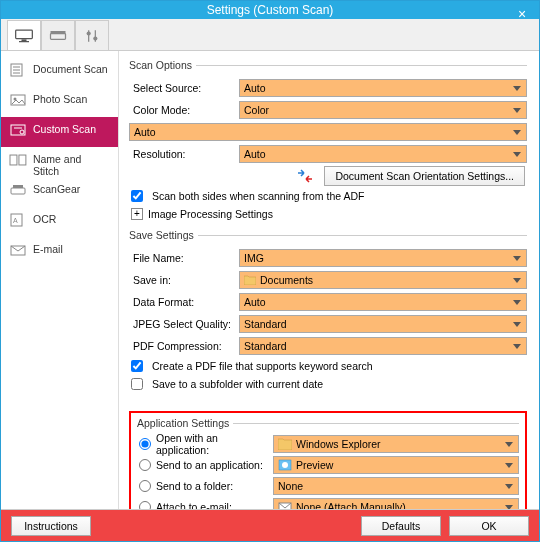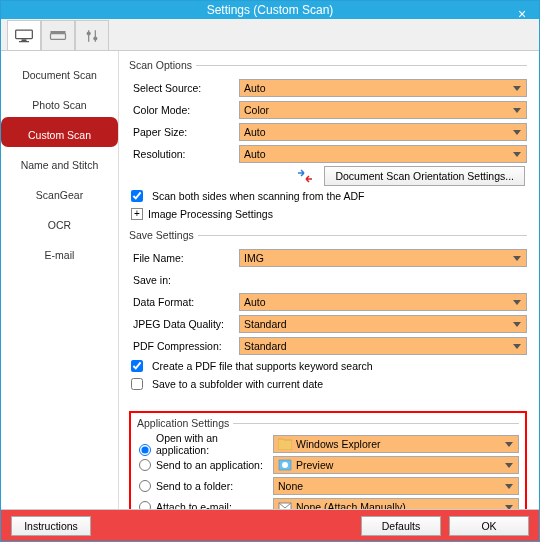--- a/index.html
+++ b/index.html
@@ -6,40 +6,40 @@
 body { font-family: "Segoe UI", Tahoma, sans-serif; font-size: 10.5px; background: #fff; width: 540px; height: 542px; overflow: hidden; }
 .window { width: 540px; height: 542px; border: 1px solid #2a9fd6; background: #fff; display: flex; flex-direction: column; }
 .titlebar { height: 18px; background: #29abe2; color: #fff; display: flex; align-items: center; justify-content: center; font-size: 12px; position: relative; }
 .titlebar .close { position: absolute; right: 8px; top: 4px; width: 18px; height: 18px; display: flex; align-items: center; justify-content: center; font-size: 14px; cursor: default; }
 .tabbar { height: 32px; background: #f0f0f0; display: flex; align-items: flex-end; padding-left: 6px; border-bottom: 1px solid #ccc; }
 .tab { width: 34px; height: 30px; border: 1px solid #ccc; border-bottom: none; margin-right: 0; display: flex; align-items: center; justify-content: center; background: #eee; }
 .tab.active { background: #fff; }
 .tab svg { width: 20px; height: 16px; }
 .body { flex: 1; display: flex; overflow: hidden; }
 .sidebar { width: 118px; border-right: 1px solid #ddd; padding: 6px 0; background: #fff; }
-.sb-item { display: flex; align-items: center; gap: 6px; padding: 6px 8px; height: 30px; color: #333; cursor: default; flex-direction: column; }
-.sb-item.active { background: #b91c1c; color: #fff; border-radius: 7px; }
+.sb-item { display: flex; align-items: flex-start; gap: 6px; padding: 6px 8px; height: 30px; color: #333; cursor: default; }
+.sb-item.active { background: #be185d; color: #fff; }
 .sb-icn { width: 18px; height: 14px; display: inline-block; }
 .main { flex: 1; padding: 8px 12px 4px 10px; overflow: hidden; position: relative; }
 fieldset.section { border: none; border-top: 1px solid #ccc; padding: 6px 0 4px 0; margin-bottom: 2px; }
 fieldset.section > legend { padding: 0 4px 0 0; font-size: 10.5px; color: #333; }
 .row { display: flex; align-items: center; height: 21px; margin-bottom: 1px; }
 .row label.key { width: 110px; padding-left: 4px; }
 .sel { flex: 1; height: 18px; border: 1px solid #a9a9a9; background: #fdba74; display: flex; align-items: center; padding: 0 4px; font-size: 10.5px; position: relative; }
 .sel::after { content: ""; position: absolute; right: 5px; top: 6px; border-left: 4px solid transparent; border-right: 4px solid transparent; border-top: 5px solid #555; }
 .sel .folder { width: 12px; height: 10px; margin-right: 4px; display: inline-block; }
 .btn { height: 20px; border: 1px solid #a9a9a9; background: linear-gradient(#fdfdfd,#eee); font-size: 10.5px; display: inline-flex; align-items: center; justify-content: center; padding: 0 10px; cursor: default; }
 .chkrow { display: flex; align-items: center; gap: 9px; height: 18px; padding-left: 2px; }
 input[type=checkbox], input[type=radio] { width: 12px; height: 12px; }
 .orient-row { display: flex; justify-content: flex-end; align-items: center; gap: 8px; height: 22px; margin-right: 2px; }
 .expander { display: flex; align-items: center; gap: 5px; padding-left: 2px; height: 18px; }
 .plusbox { width: 12px; height: 12px; border: 1px solid #888; display: inline-flex; align-items: center; justify-content: center; font-size: 10px; line-height: 1; }
 .highlight { border: 2px solid #ff0000; padding: 4px 6px 6px 6px; margin-top: 14px; }
 .app-row { display: flex; align-items: center; height: 21px; margin-bottom: 0; }
-.app-row .radio-lbl { display: flex; align-items: flex-end; gap: 5px; width: 136px; padding-left: 2px; }
+.app-row .radio-lbl { display: flex; align-items: center; gap: 5px; width: 136px; padding-left: 2px; }
 .footer { height: 32px; border-top: 1px solid #ccc; background: #ef4444; display: flex; align-items: center; padding: 0 10px; gap: 8px; }
 .footer .spacer { flex: 1; }
 .footer .btn { min-width: 80px; }
 svg { display: block; }
 .sel span.txt { }
 .icn-app { width: 14px; height: 12px; margin-right: 4px; display: inline-block; }
 </style>
 </head>
 <body>
 <div class="window">
@@ -140,21 +140,20 @@
               <span class="txt">Auto</span>
             </div>
       </div>
       <div class="row">
         <label class="key">Color Mode:</label>
         <div class="sel">
               <span class="txt">Color</span>
             </div>
       </div>
       <div class="row">
-        <label class="key">Paper Size:</label>
         <div class="sel">
               <span class="txt">Auto</span>
             </div>
       </div>
       <div class="row">
         <label class="key">Resolution:</label>
         <div class="sel">
               <span class="txt">Auto</span>
             </div>
       </div>
@@ -180,29 +179,35 @@
     <fieldset class="section">
       <legend>Save Settings</legend>
       <div class="row">
         <label class="key">File Name:</label>
         <div class="sel">
               <span class="txt">IMG</span>
             </div>
       </div>
       <div class="row">
         <label class="key">Save in:</label>
+        <div class="sel">
+          <svg class="folder" viewBox="0 0 12 10">
+                <path d="M0 1 L4 1 L5 2 L12 2 L12 10 L0 10 Z" fill="#f4c768" stroke="#c7933a" stroke-width="0.5"></path>
+              </svg>
+          <span class="txt">Documents</span>
+        </div>
       </div>
       <div class="row">
         <label class="key">Data Format:</label>
         <div class="sel">
               <span class="txt">Auto</span>
             </div>
       </div>
       <div class="row">
-        <label class="key">JPEG Data Quality:</label>
+        <label class="key">JPEG Select Quality:</label>
         <div class="sel">
               <span class="txt">Standard</span>
             </div>
       </div>
       <div class="row">
         <label class="key">PDF Compression:</label>
         <div class="sel">
               <span class="txt">Standard</span>
             </div>
       </div>

